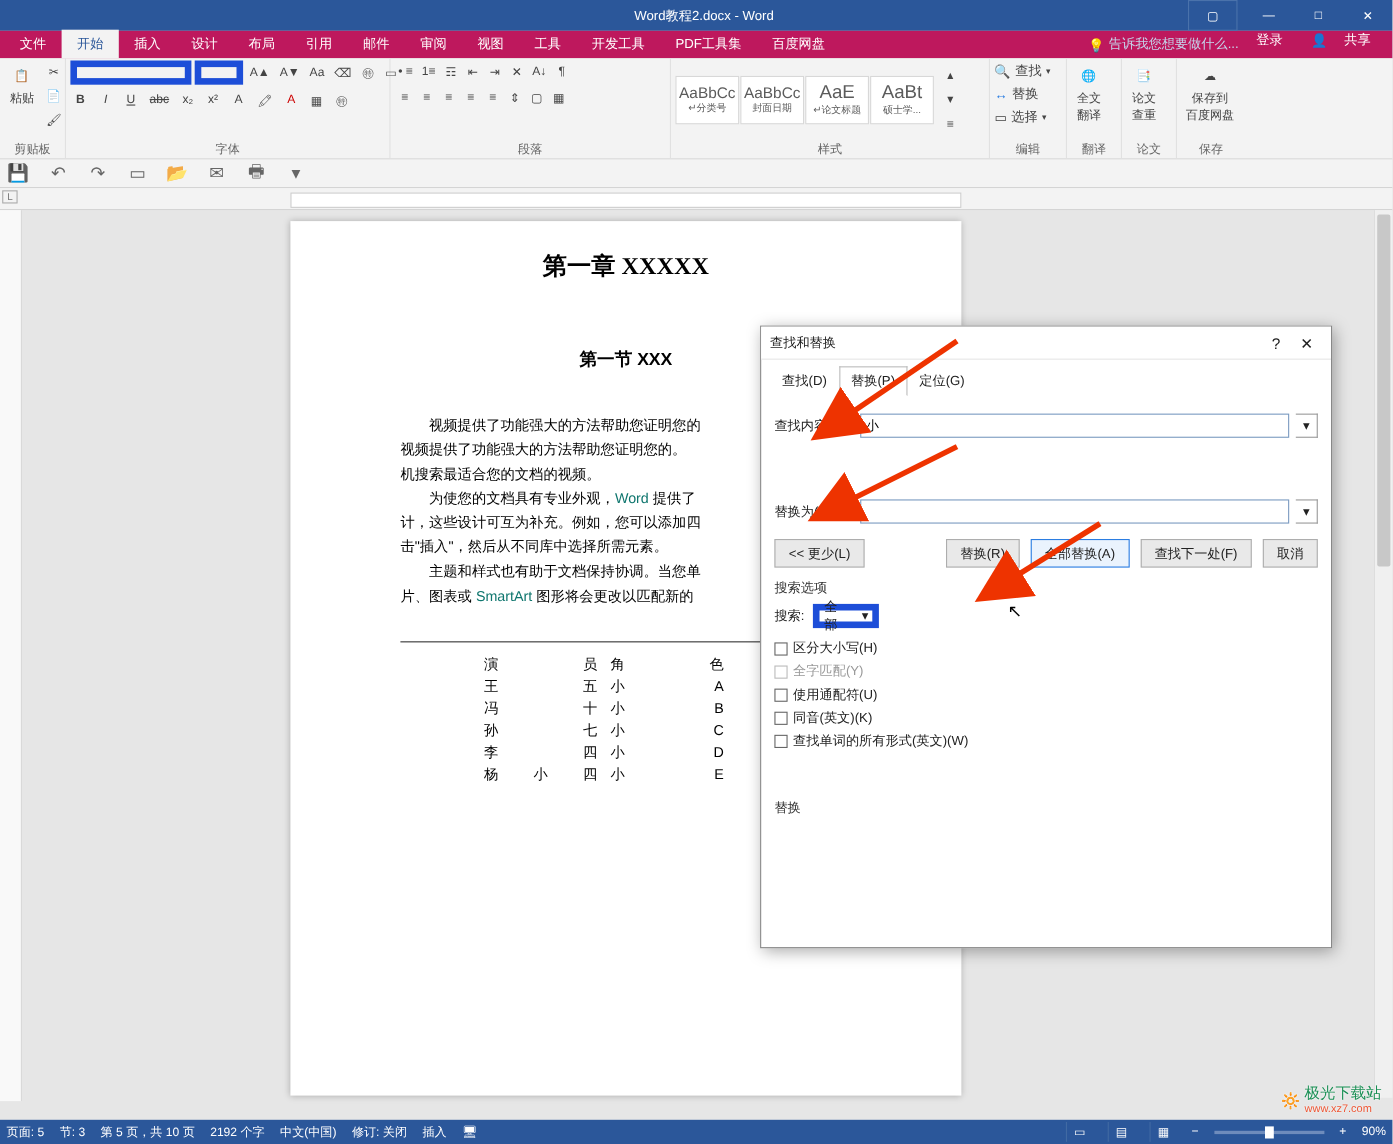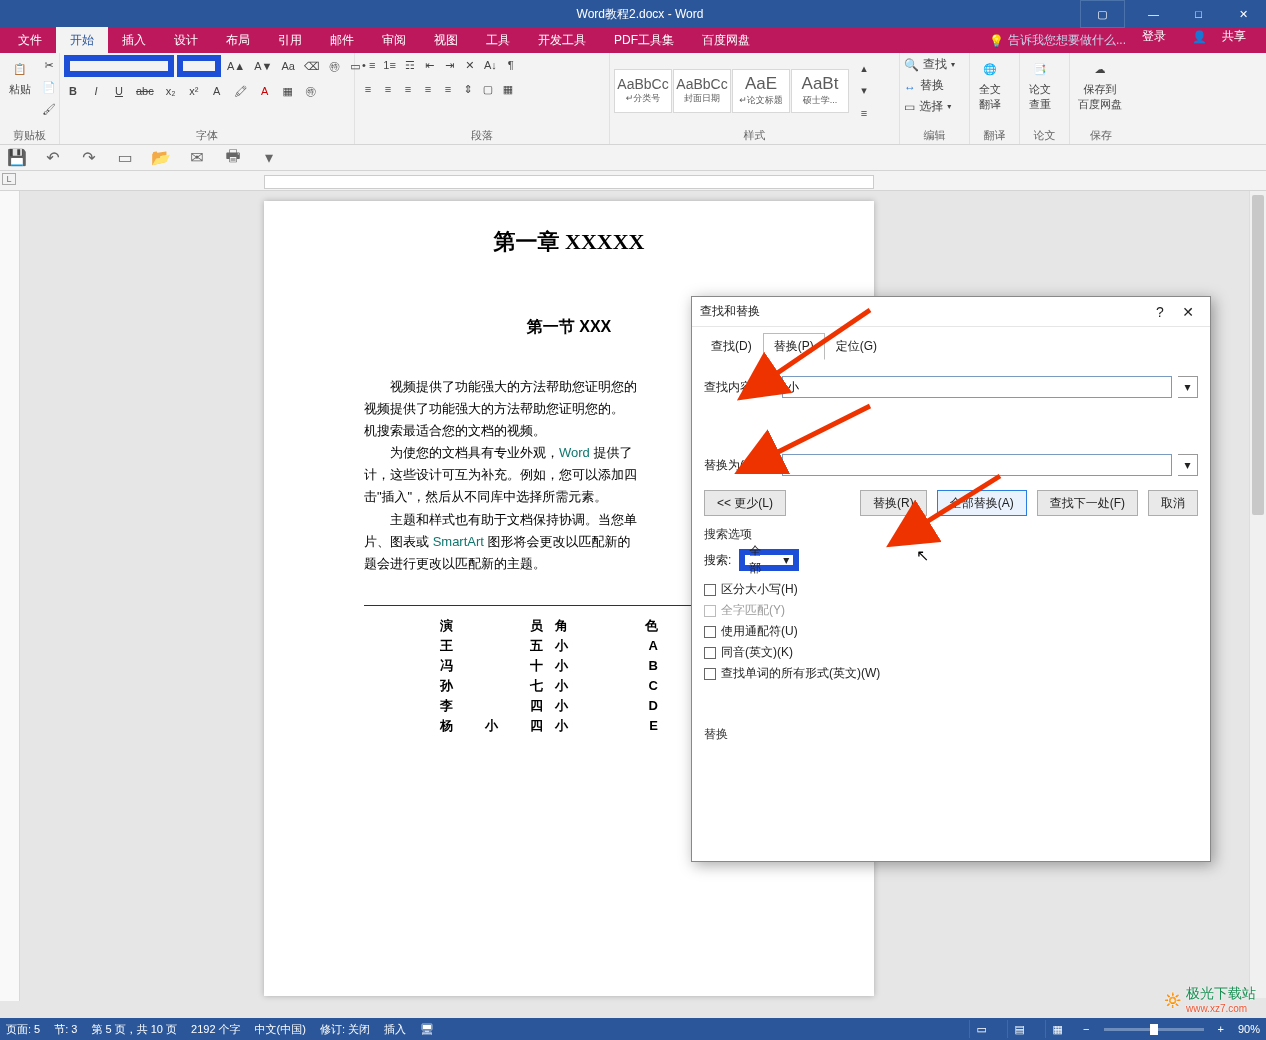--- a/index.html
+++ b/index.html
@@ -49,21 +49,21 @@
 .page { position:absolute; left:264px; top:30px; width:610px; height:795px; background:#fff; box-shadow: 0 0 6px rgba(0,0,0,0.25); padding: 26px 100px 30px; font-family: "SimSun", serif; color:#000;}
 .page h1 { text-align:center; font-size:22px; font-weight:bold; font-family:"SimHei", serif; margin-bottom: 60px;}
 .page h2 { text-align:center; font-size:16px; font-weight:bold; margin-bottom: 38px;}
 .page h3 { text-align:center; font-size:14px; font-weight:bold; margin-bottom: 30px;}
 .page p { font-size:13px; line-height:1.7; text-align:justify;}
 .page .indent { text-indent: 2em; }
 .page .red { color: #0f766e; }
 .sep { height:1px; background:#333; margin:30px 0 10px;}
 .tbl { font-size:13px; width: 230px; margin-left: 70px;}
 .tbl .trow { display:flex; }
-.tbl .tc { flex:1; text-align:justify; text-align-last:justify; padding:1px 6px;font-weight:bold;}
+.tbl .tc { flex:1; text-align:justify; text-align-last:justify; padding:1px 6px;}
 
 
 .statusbar { position:absolute; bottom:0; left:0; right:0; height:22px; background:#2b579a; color:#fff; font-size:11px; display:flex; align-items:center; padding:0 6px; gap:14px;}
 .statusbar .spacer{flex:1;}
 .statusbar .viewbtn{width:24px; height:18px; display:flex; align-items:center; justify-content:center; border-left:1px solid #416aa3;}
 .zoomslider{width:100px; height:3px; background:#6e8cbc; position:relative;}
 .zoomslider .thumb{position:absolute; left:46px; top:-4px; width:8px; height:11px; background:#fff;}
 
 
 .dialog { position:absolute; left:658px; top:296px; width:520px; height:566px; background:#fff; border:1px solid #888; box-shadow: 3px 3px 14px rgba(0,0,0,0.35); font-size:12px; color:#222;margin-left:33px;}
@@ -317,21 +317,20 @@
     <h1>第一章  XXXXX</h1>
     <h2>第一节  XXX</h2>
     <p class="indent"><span>视频提供了功能强大的方法帮助您证明您的</span></p>
     <p><span>视频提供了功能强大的方法帮助您证明您的。</span></p>
     <p><span>机搜索最适合您的文档的视频。</span></p>
     <p class="indent"><span>为使您的文档具有专业外观，</span><span class="red">Word</span><span> 提供了</span></p>
     <p><span>计，这些设计可互为补充。例如，您可以添加四</span></p>
     <p><span>击"插入"，然后从不同库中选择所需元素。</span></p>
     <p class="indent"><span>主题和样式也有助于文档保持协调。当您单</span></p>
     <p><span>片、图表或 </span><span class="red">SmartArt</span><span> 图形将会更改以匹配新的</span></p>
-    <p><span>题会进行更改以匹配新的主题。</span></p>
     <div class="sep"></div>
     <div class="tbl">
       <div class="trow">
         <div class="tc">演　员</div>
         <div class="tc">角　色</div>
       </div>
       <div class="trow">
           <div class="tc">王　　五</div>
           <div class="tc">小　　A</div>
         </div>

